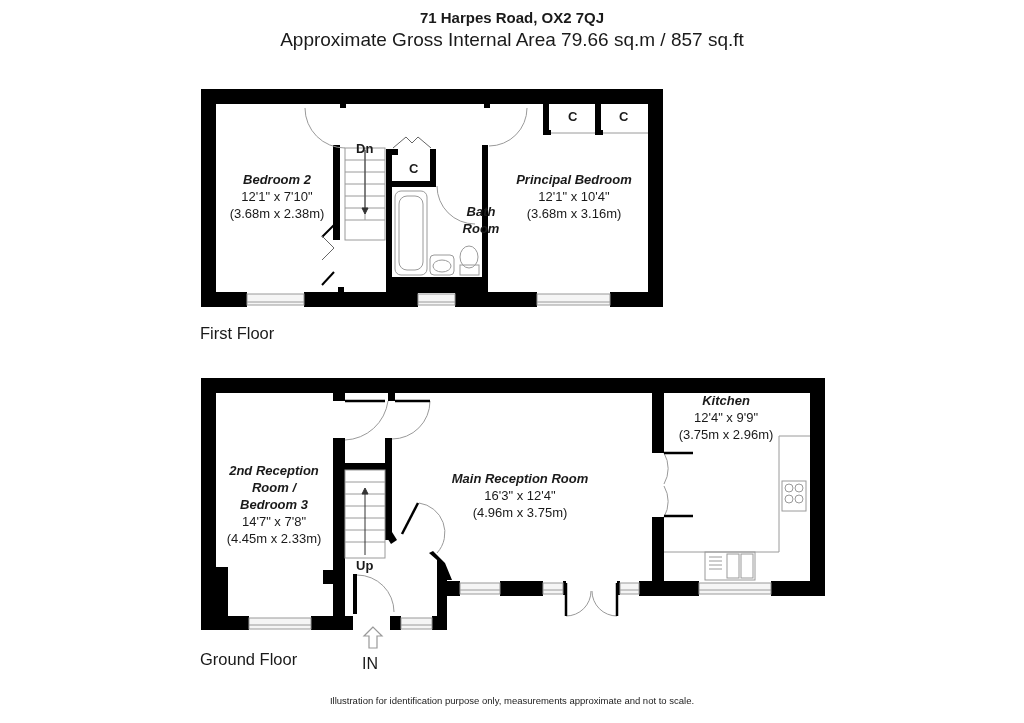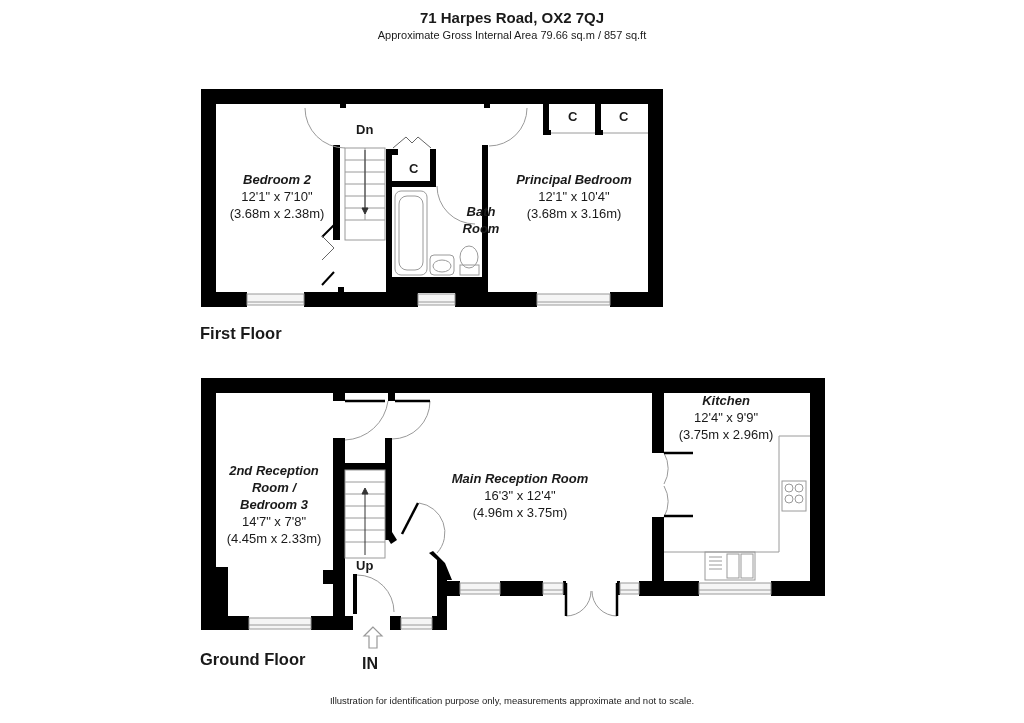--- a/index.html
+++ b/index.html
@@ -1,21 +1,21 @@
 <!DOCTYPE html>
 <html><head>
 <meta charset="utf-8">
 <style>
   html, body { margin: 0; padding: 0; background: #ffffff; }
   body { width: 1024px; height: 723px; position: relative; overflow: hidden;
          font-family: "Liberation Sans", sans-serif; color: #1a1a1a; }
   .abs { position: absolute; }
   .title { left: 0; width: 1024px; top: 9px; text-align: center; font-weight: bold; font-size: 15px; }
-  .subtitle { left: 0; width: 1024px; top: 29px; text-align: center; font-size: 11px; }
-  .floor-label { font-weight: bold; font-size: 16.5px; }
+  .subtitle { left: 0; width: 1024px; top: 29px; text-align: center; font-size: 19px; }
+  .floor-label { font-weight: normal; font-size: 16.5px; }
   .room-name { font-weight: bold; font-size: 13px; text-align: center; line-height: 17px; font-style: italic; }
   .room-dim { font-size: 13px; text-align: center; line-height: 17px; }
   .room { position: absolute; text-align: center; }
   .tag { font-weight: bold; font-size: 13px; }
   .disclaimer { left: 0; width: 1024px; top: 695px; text-align: center; font-size: 9.5px; }
   svg { position: absolute; left: 0; top: 0; }
 </style>
 </head>
 <body>
 
@@ -214,21 +214,21 @@
 </div>
 <div class="room" style="left:456px; top:203px; width:50px;">
   <div class="room-name">Bath</div>
   <div class="room-name">Room</div>
 </div>
 <div class="room" style="left:500px; top:171px; width:148px;">
   <div class="room-name">Principal Bedroom</div>
   <div class="room-dim">12'1" x 10'4"</div>
   <div class="room-dim">(3.68m x 3.16m)</div>
 </div>
-<div class="abs tag" style="left:356px; top:122px;text-align:right;">Dn</div>
+<div class="abs tag" style="left:356px; top:141px;text-align:right;">Dn</div>
 <div class="abs tag" style="left:409px; top:161px;">C</div>
 <div class="abs tag" style="left:568px; top:109px;">C</div>
 <div class="abs tag" style="left:619px; top:109px;">C</div>
 <div class="abs floor-label" style="left:200px; top:324px;">First Floor</div>
 
 <div class="room" style="left:218px; top:462px; width:112px;">
   <div class="room-name">2nd Reception</div>
   <div class="room-name">Room /</div>
   <div class="room-name">Bedroom 3</div>
   <div class="room-dim">14'7" x 7'8"</div>

